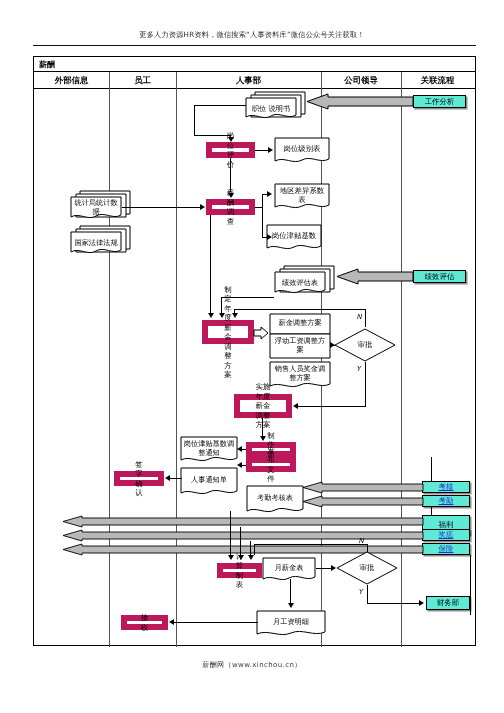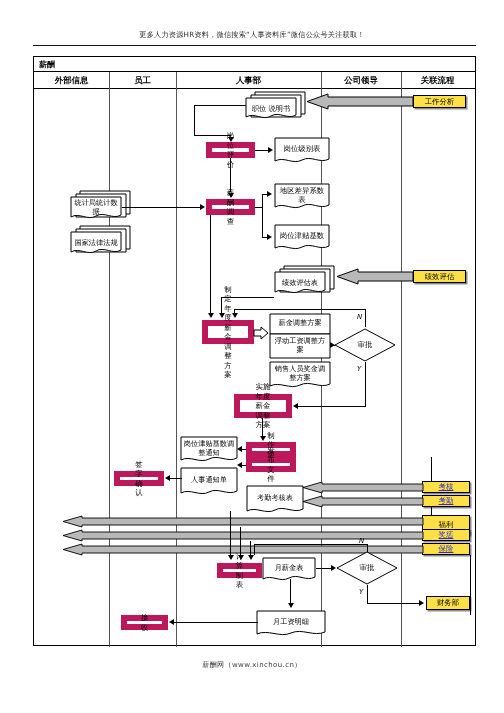--- a/index.html
+++ b/index.html
@@ -41,21 +41,21 @@
   }
   .vline{position:absolute;top:15px;width:1px;background:#555;}
   
   .shape{position:absolute;box-sizing:border-box;}
   .proc{
     border:6px solid #be185d;background:#fff;
     display:flex;align-items:center;justify-content:center;text-align:center;
     font-size:7.4px;line-height:9.5px;color:#000;padding:0 13px;
   }
   .gray{
-    border:1px solid #000;background:#fde047;
+    border:1px solid #000;background:#5eead4;
     display:flex;align-items:center;justify-content:center;text-align:center;
     font-size:7.4px;line-height:9.5px;color:#000;
     box-shadow:1.5px 1.5px 0 rgba(0,0,0,.45);
   }
   .gray.link{color:#2b2bcf;text-decoration:underline;}
   
   .docwrap{position:absolute;}
   .docwrap svg{position:absolute;left:0;top:0;overflow:visible;}
   .docwrap .lbl{
     position:absolute;left:0;top:0;width:100%;height:100%;
@@ -176,21 +176,21 @@
   <div class="ln lnv" style="left:196px;top:101px;height:34px;"></div>
   <div class="arr arr-d" style="left:194px;top:136px;"></div>
 
   <div class="docwrap" style="left:240px;top:126px;width:56px;height:24px;">
     <svg width="58" height="32">
       <path d="M1,1 h54 v21 c-9,5 -18,-4 -27,1 c-9,5 -18,-4 -27,1 z" fill="#fff" stroke="#000" stroke-width="1"></path>
     </svg>
     <div class="lbl">地区差异系数表</div>
   </div>
 
-  <div class="docwrap" style="left:240px;top:167px;width:56px;height:24px;">
+  <div class="docwrap" style="left:232px;top:167px;width:56px;height:24px;">
     <svg width="58" height="32">
       <path d="M1,1 h54 v21 c-9,5 -18,-4 -27,1 c-9,5 -18,-4 -27,1 z" fill="#fff" stroke="#000" stroke-width="1"></path>
     </svg>
     <div class="lbl">岗位津贴基数</div>
   </div>
 
   <div class="ln lnh" style="left:221px;top:150px;width:8px;"></div>
   <div class="ln lnv" style="left:228px;top:137px;height:43px;"></div>
   <div class="ln lnh" style="left:228px;top:137px;width:6px;"></div>
   <div class="arr arr-r" style="left:233px;top:134px;"></div>

